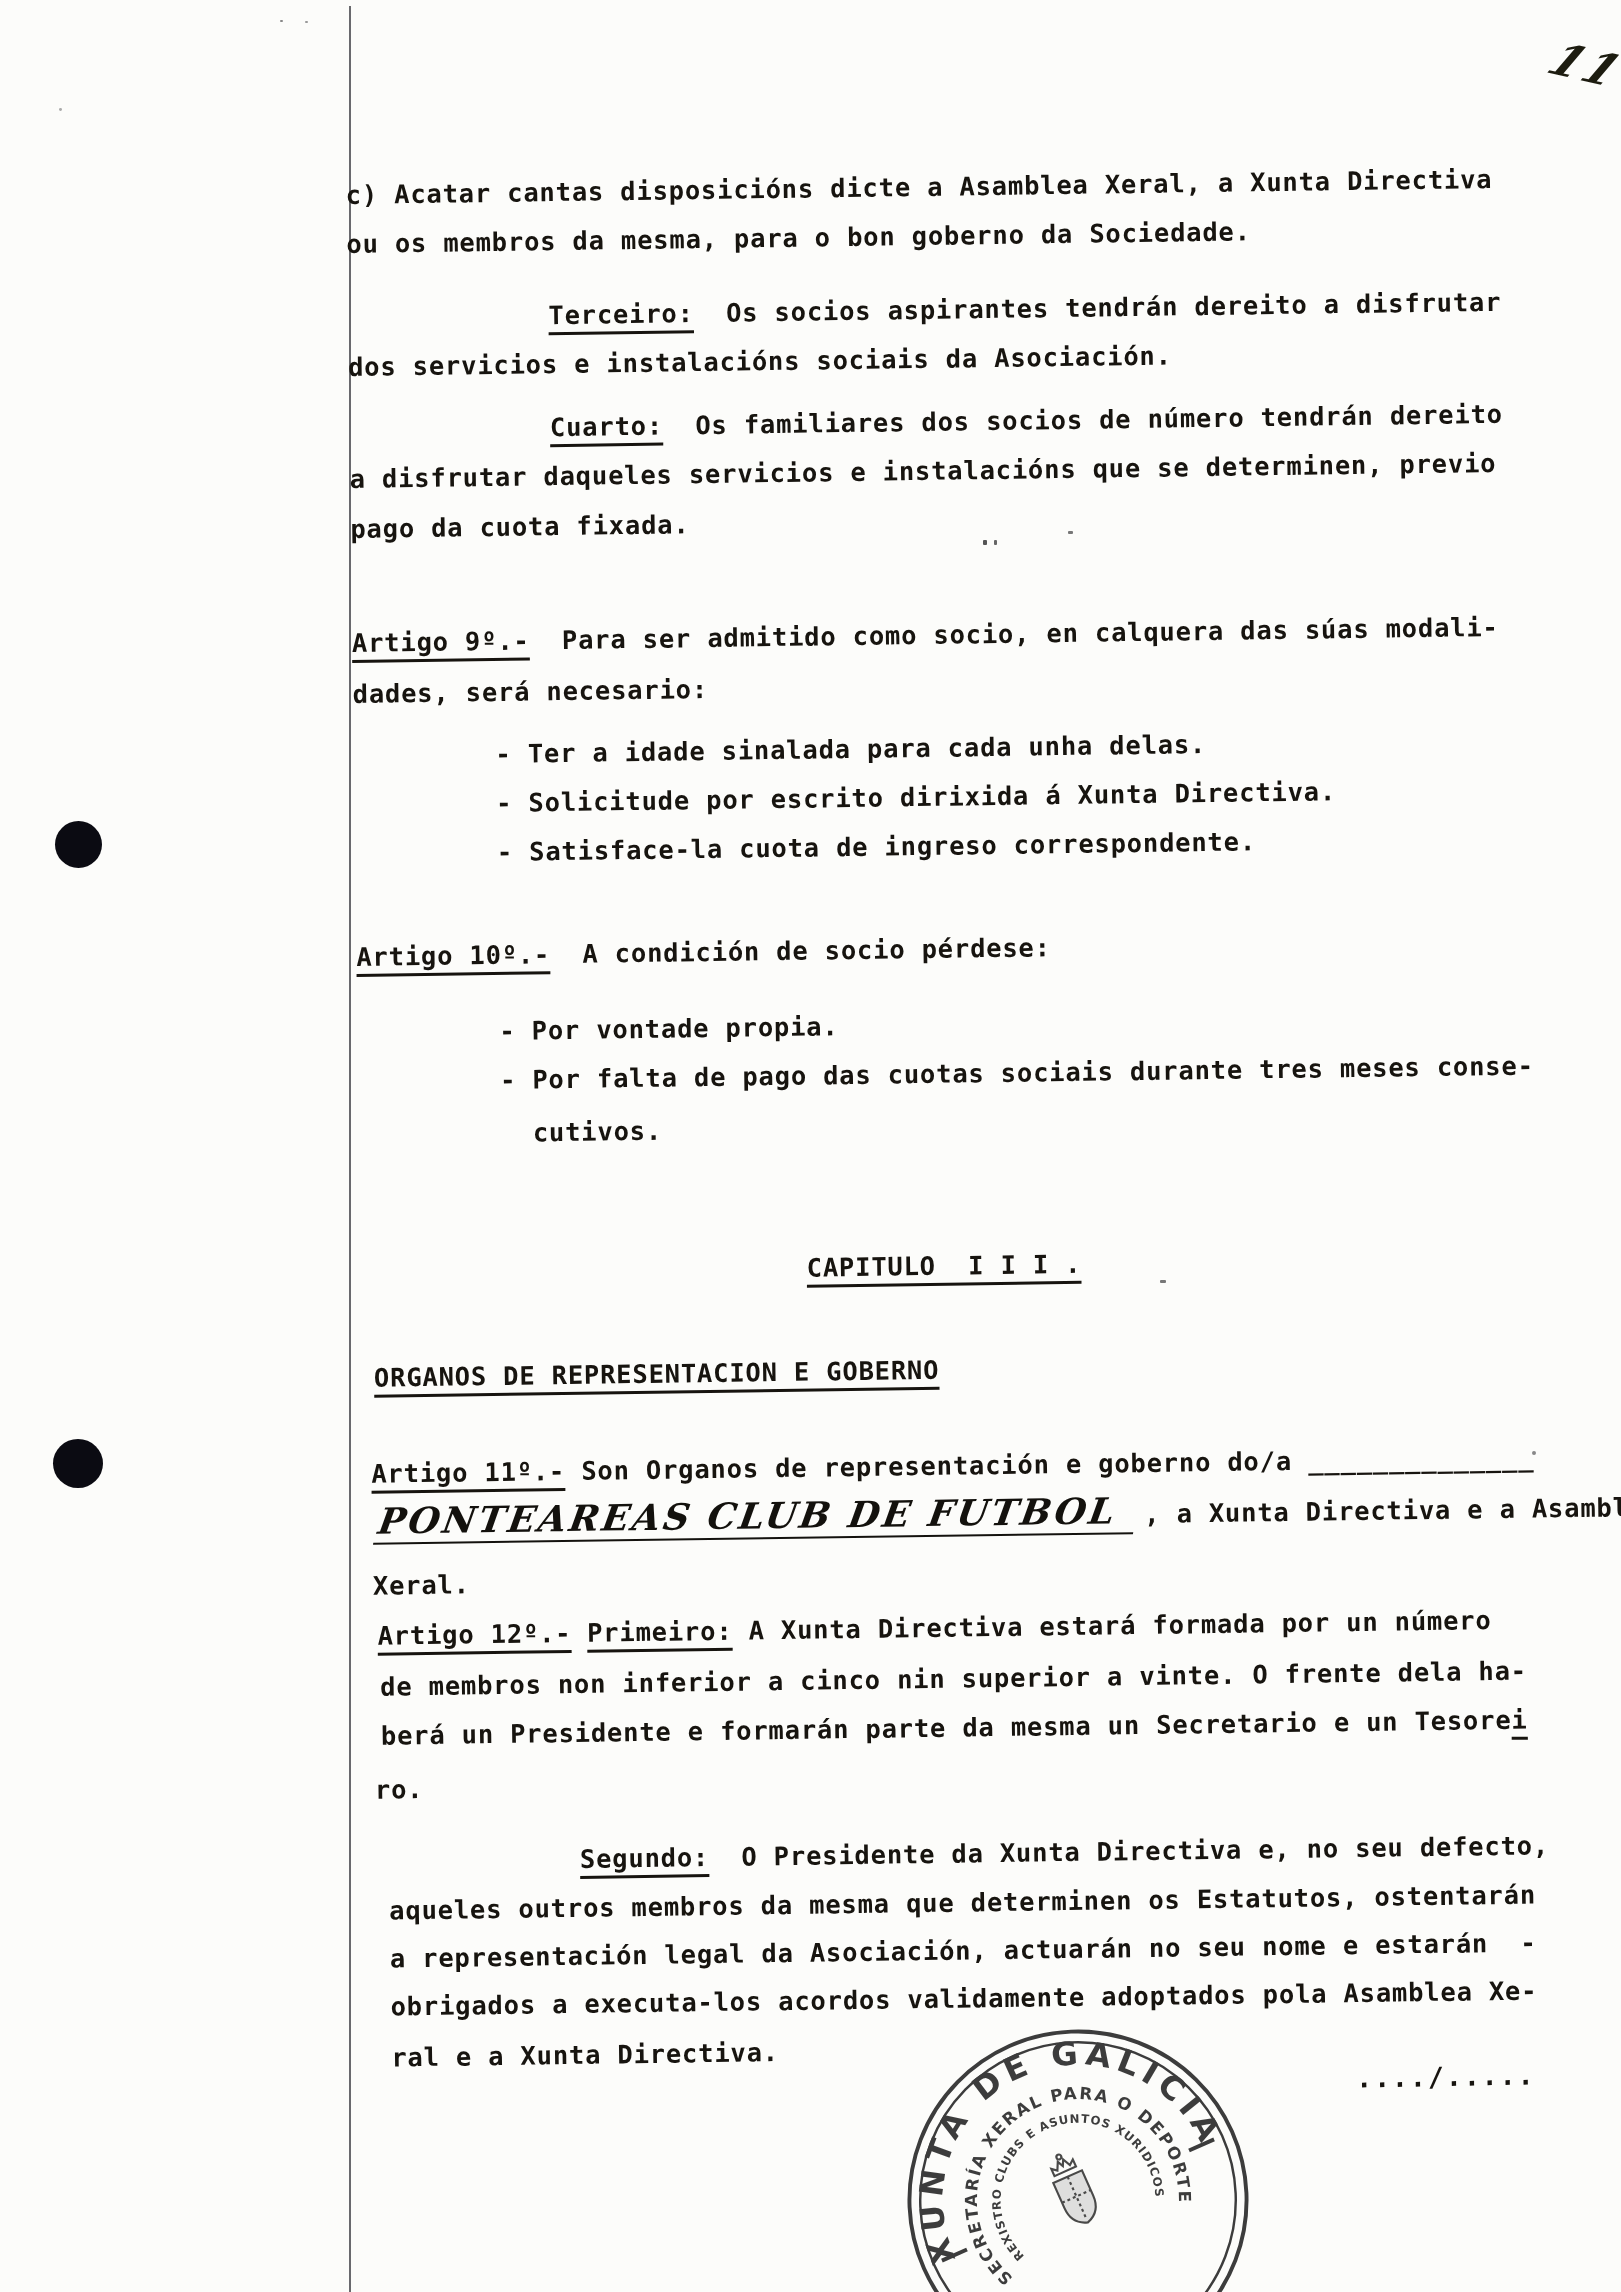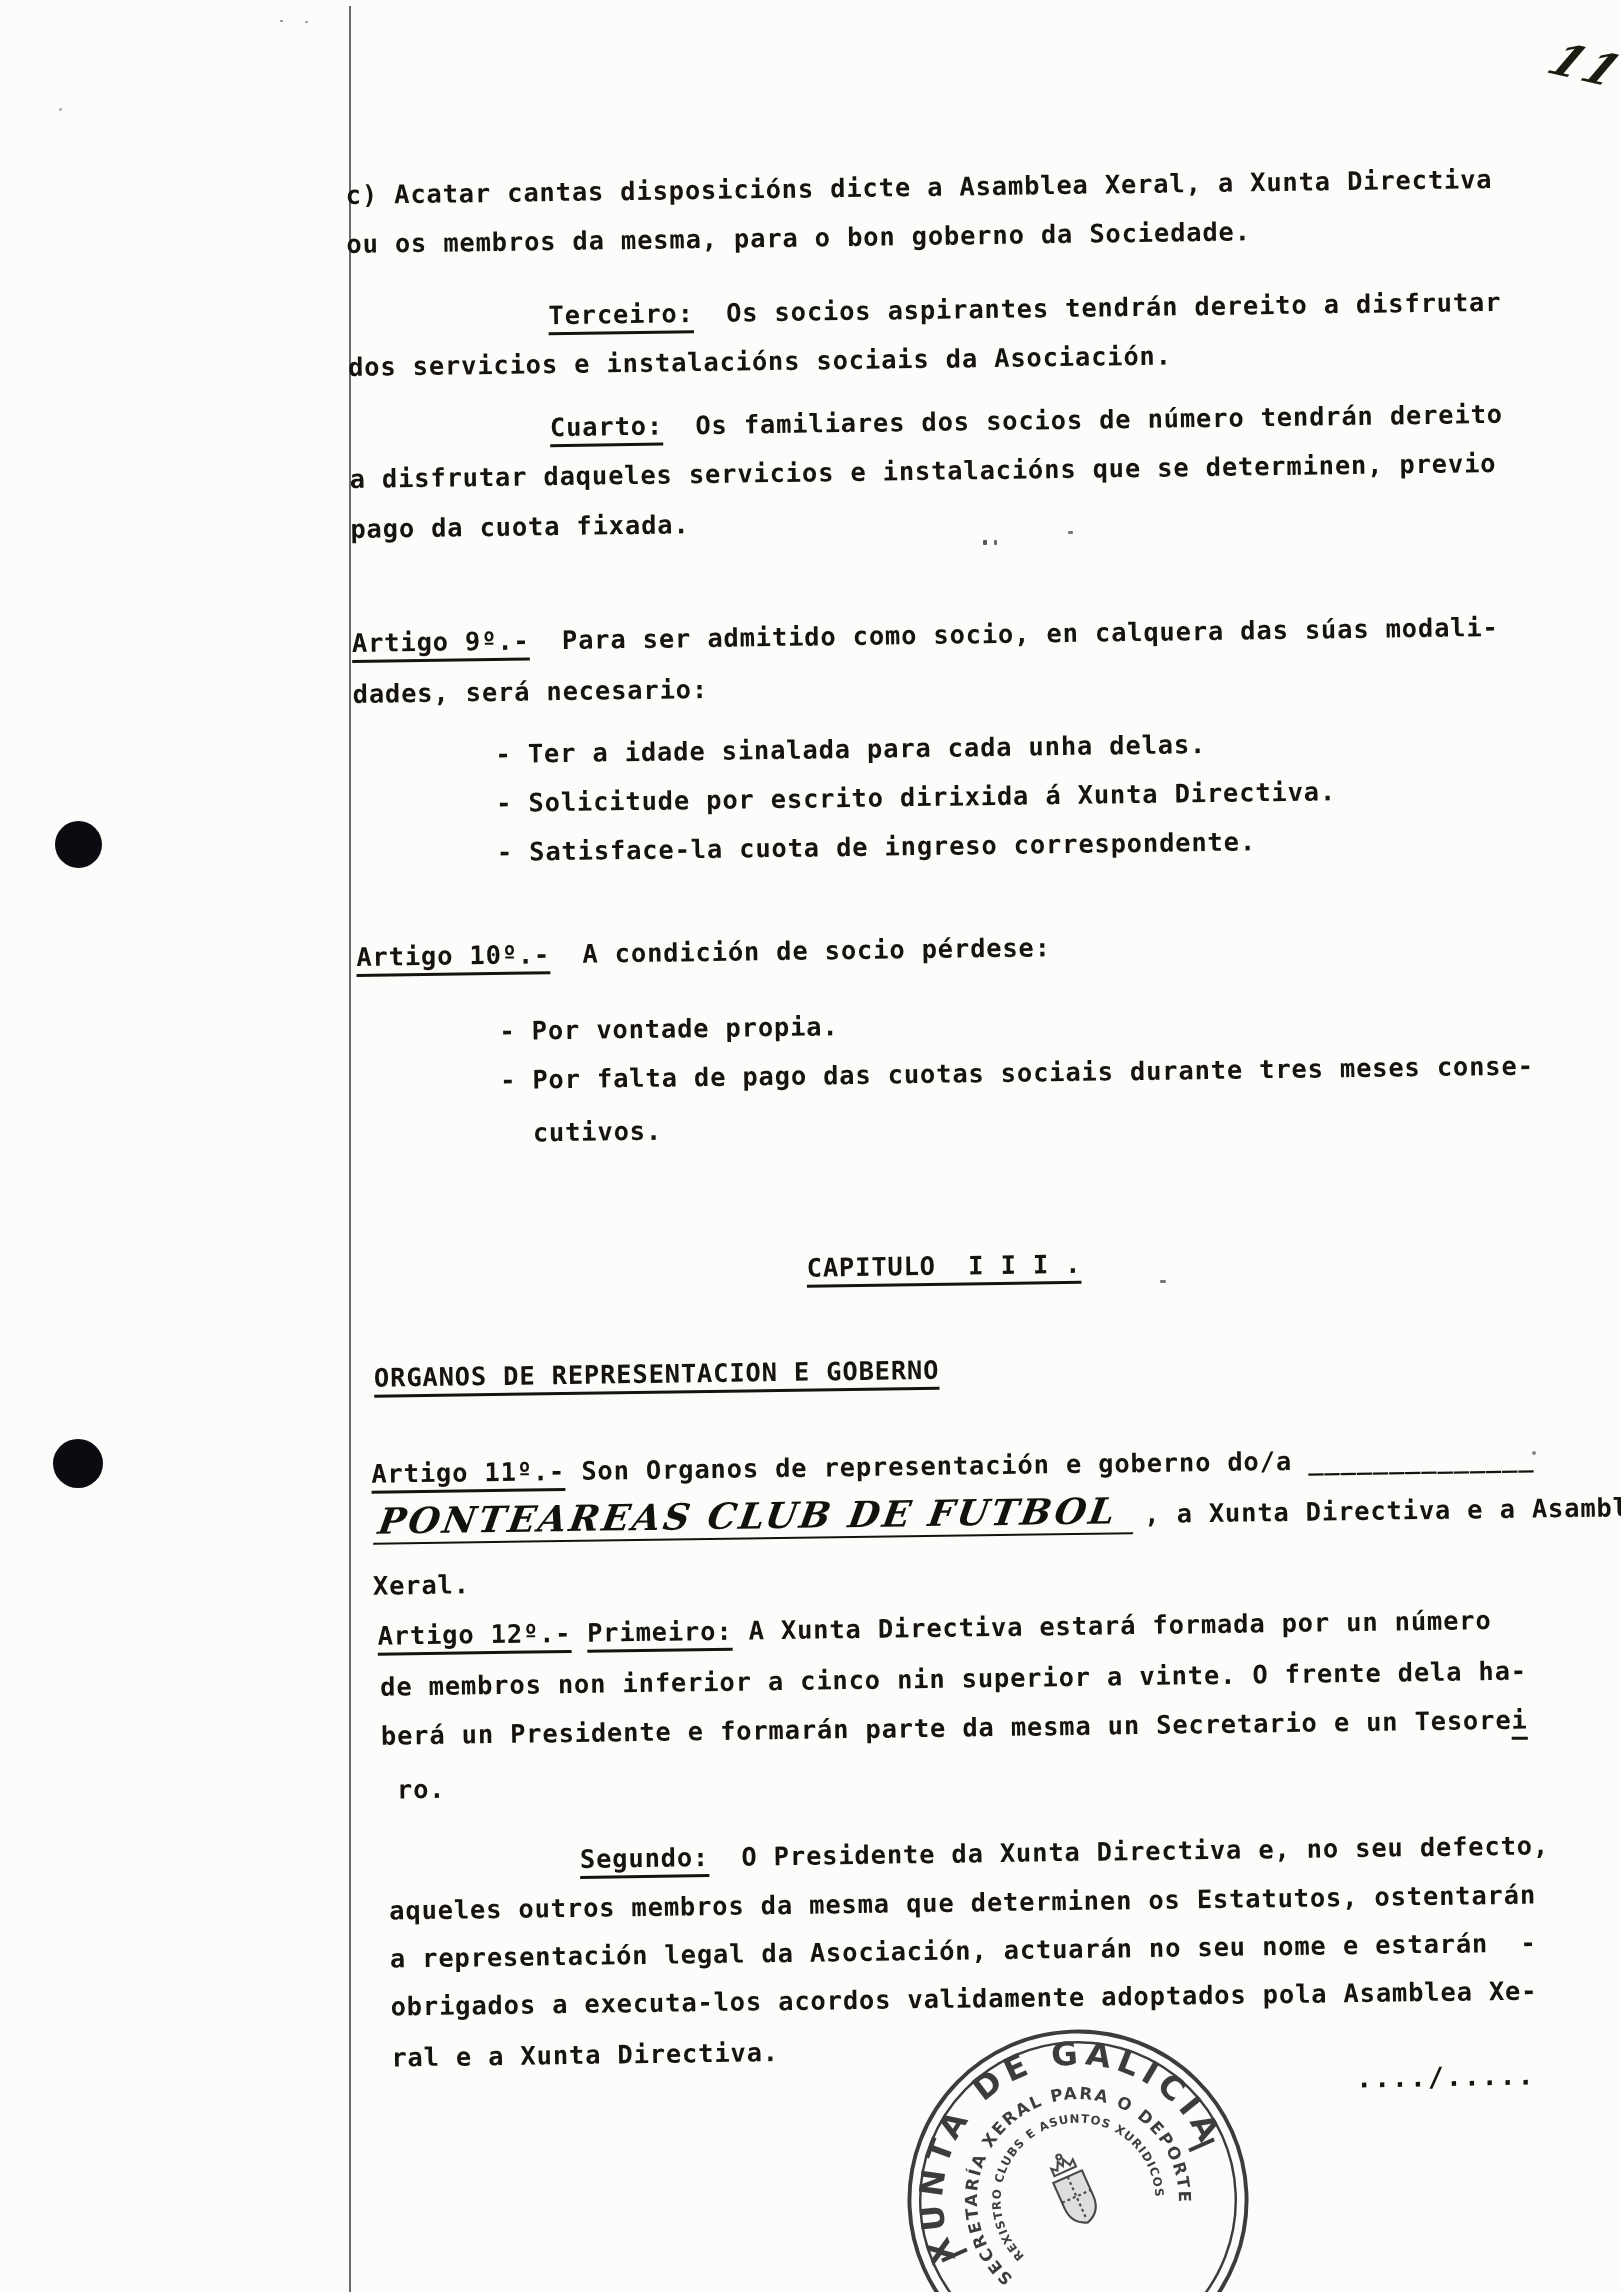--- a/index.html
+++ b/index.html
@@ -92,21 +92,21 @@
 
     <div class="ln" style="top:1215px;left:11.8px"><span class="u">ORGANOS DE REPRESENTACION E GOBERNO</span></div>
 
     <div class="ln" style="top:1311px;left:7.8px"><span class="u">Artigo 11º.-</span><span> Son Organos de representación e goberno do/a ______________</span></div>
     <div class="ln" style="top:1358px;left:11.8px"><span class="hand">PONTEAREAS CLUB DE FUTBOL</span><span>, a Xunta Directiva e a Asamblea -</span></div>
     <div class="ln" style="top:1423px;left:7.8px">Xeral.</div>
 
     <div class="ln" style="top:1473px;left:11.8px"><span class="u">Artigo 12º.-</span><span class="u sub">Primeiro:</span><span> A Xunta Directiva estará formada por un número</span></div>
     <div class="ln" style="top:1524px;left:13.7px">de membros non inferior a cinco nin superior a vinte. O frente dela ha-</div>
     <div class="ln" style="top:1573px;left:13.7px"><span>berá un Presidente e formarán parte da mesma un Secretario e un Tesore</span><span class="u">i</span></div>
-    <div class="ln" style="top:1627px;left:29px">ro.</div>
+    <div class="ln" style="top:1627px;left:7px">ro.</div>
 
     <div class="ln" style="top:1699px;left:211px"><span class="u">Segundo:</span><span>  O Presidente da Xunta Directiva e, no seu defecto,</span></div>
     <div class="ln" style="top:1748px;left:19.6px">aqueles outros membros da mesma que determinen os Estatutos, ostentarán</div>
     <div class="ln" style="top:1796px;left:19.6px">a representación legal da Asociación, actuarán no seu nome e estarán  -</div>
     <div class="ln" style="top:1844px;left:19.6px">obrigados a executa-los acordos validamente adoptados pola Asamblea Xe-</div>
     <div class="ln" style="top:1895px;left:19.6px">ral e a Xunta Directiva.</div>
 
   </div>
 
   <div class="cont">..../.....</div>

